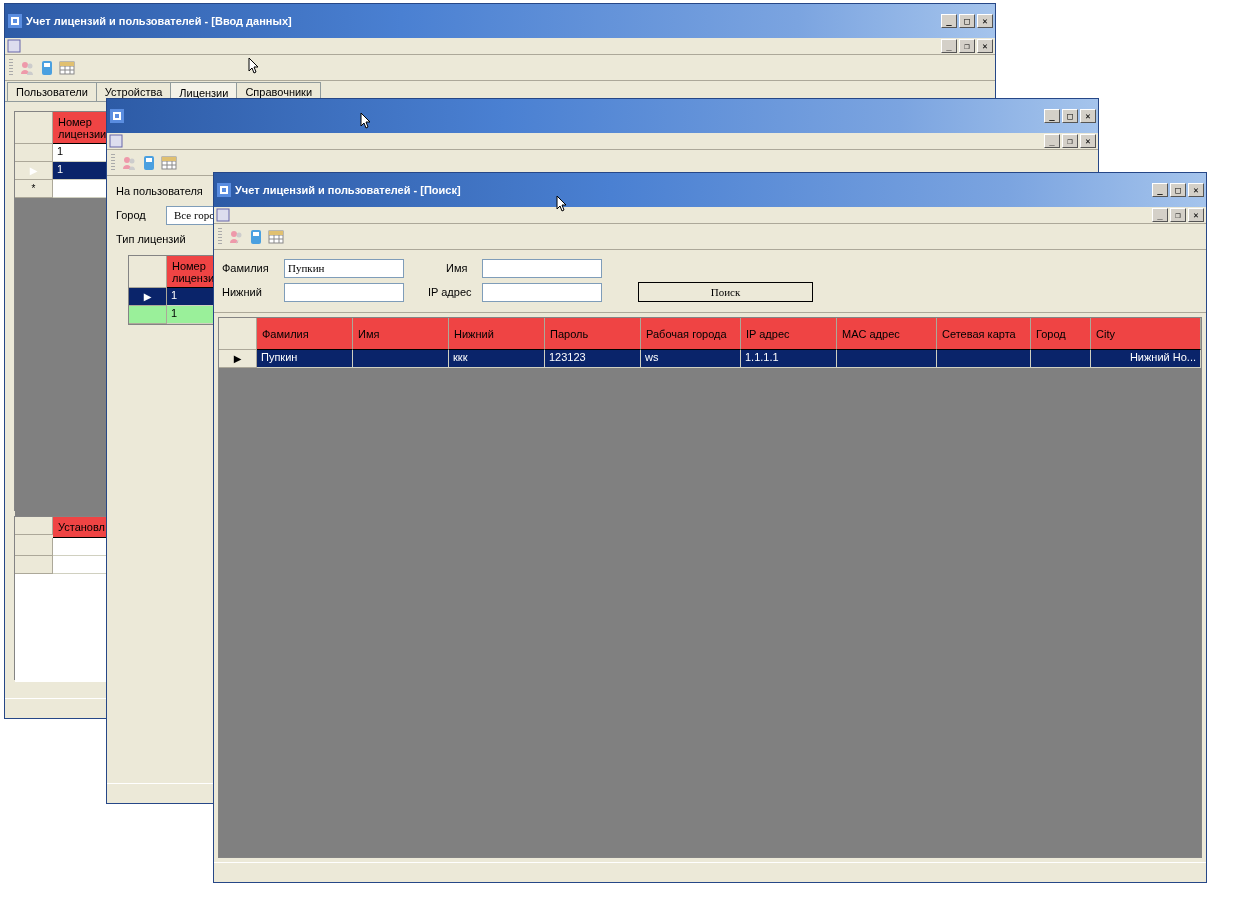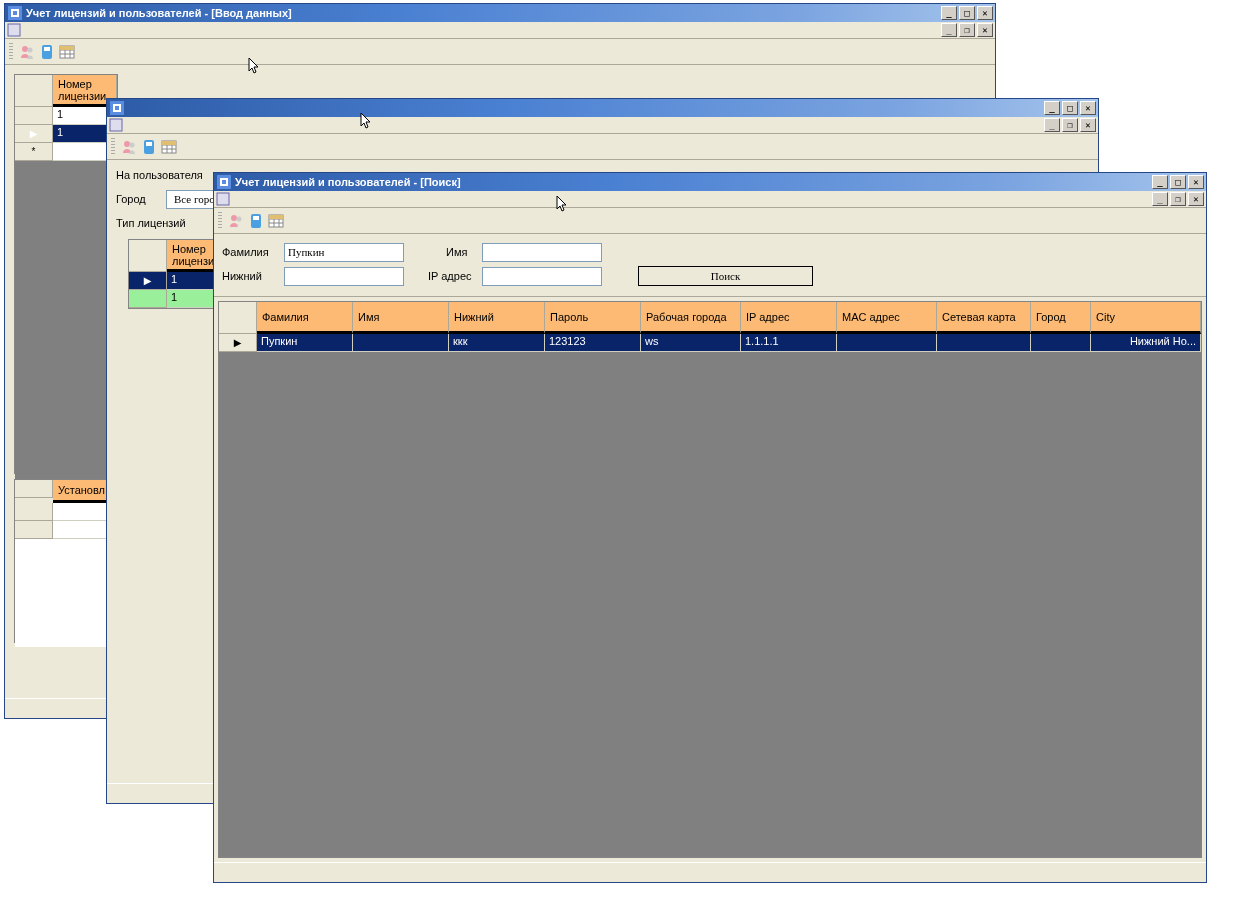--- a/index.html
+++ b/index.html
@@ -14,21 +14,21 @@
     overflow: hidden;
   }
   .window {
     position: absolute;
     border: 1px solid #264787;
     background: #ECE9D8;
     display: flex;
     flex-direction: column;
   }
   .titlebar {
-    height: 18px;
+    height: 34px;
     background: linear-gradient(to right, #2d5ba6, #4a80d2 40%, #7ba4e0 80%, #a5c4ec);
     color: #fff;
     font-weight: bold;
     font-size: 11px;
     display: flex;
     align-items: center;
     padding: 0 2px 0 3px;
   }
   .titlebar .ticon {
     width: 14px; height: 14px;
@@ -102,24 +102,24 @@
     padding-top: 4px;
   }
   .content { flex: 1; background: #ECE9D8; padding: 3px; overflow: hidden; position: relative;}
   .grid {
     border: 1px solid #848484;
     background: #fff;
   }
   .grid-hdr { display: flex; background: #ECE9D8; }
   .gh-cell {
     border-right: 1px solid #aca899;
-    border-bottom: 3px solid #000000;
+    border-bottom: 1px solid #000000;
     padding: 4px 5px;
     font-size: 11px;
-    background: #fdba74;
+    background: #ef4444;
   }
   .grid-row { display: flex; height: 18px; }
   .g-cell {
     border-right: 1px solid #d0d0c0;
     border-bottom: 1px solid #d0d0c0;
     padding: 1px 4px;
     font-size: 11px;
     background: #fff;
   }
   .rowhdr {
@@ -217,20 +217,26 @@
           <rect x="5" y="3" width="6" height="4" fill="#fff"></rect>
         </svg>
     </span>
     <span class="tool-icon">
       <svg viewBox="0 0 16 16" width="16" height="16">
           <rect x="1" y="2" width="14" height="12" fill="#fff" stroke="#888"></rect>
           <path d="M1 6h14M1 10h14M6 2v12M11 2v12" stroke="#888"></path>
           <rect x="1" y="2" width="14" height="4" fill="#e0c070"></rect>
         </svg>
     </span>
+  </div>
+  <div class="tabstrip">
+    <div class="tab">Пользователи</div>
+    <div class="tab">Устройства</div>
+    <div class="tab active">Лицензии</div>
+    <div class="tab">Справочники</div>
   </div>
   <div class="content">
     
     <div class="grid" style="width:104px; height:400px; margin-left:6px; margin-top:6px; display:inline-block; vertical-align:top;">
       <div class="grid-hdr">
         <div class="rowhdr" style="height:32px;"></div>
         <div class="gh-cell" style="width:64px; height:32px; display:flex; align-items:center;">Номер лицензии</div>
       </div>
       <div class="grid-row">
         <div class="rowhdr"></div>

